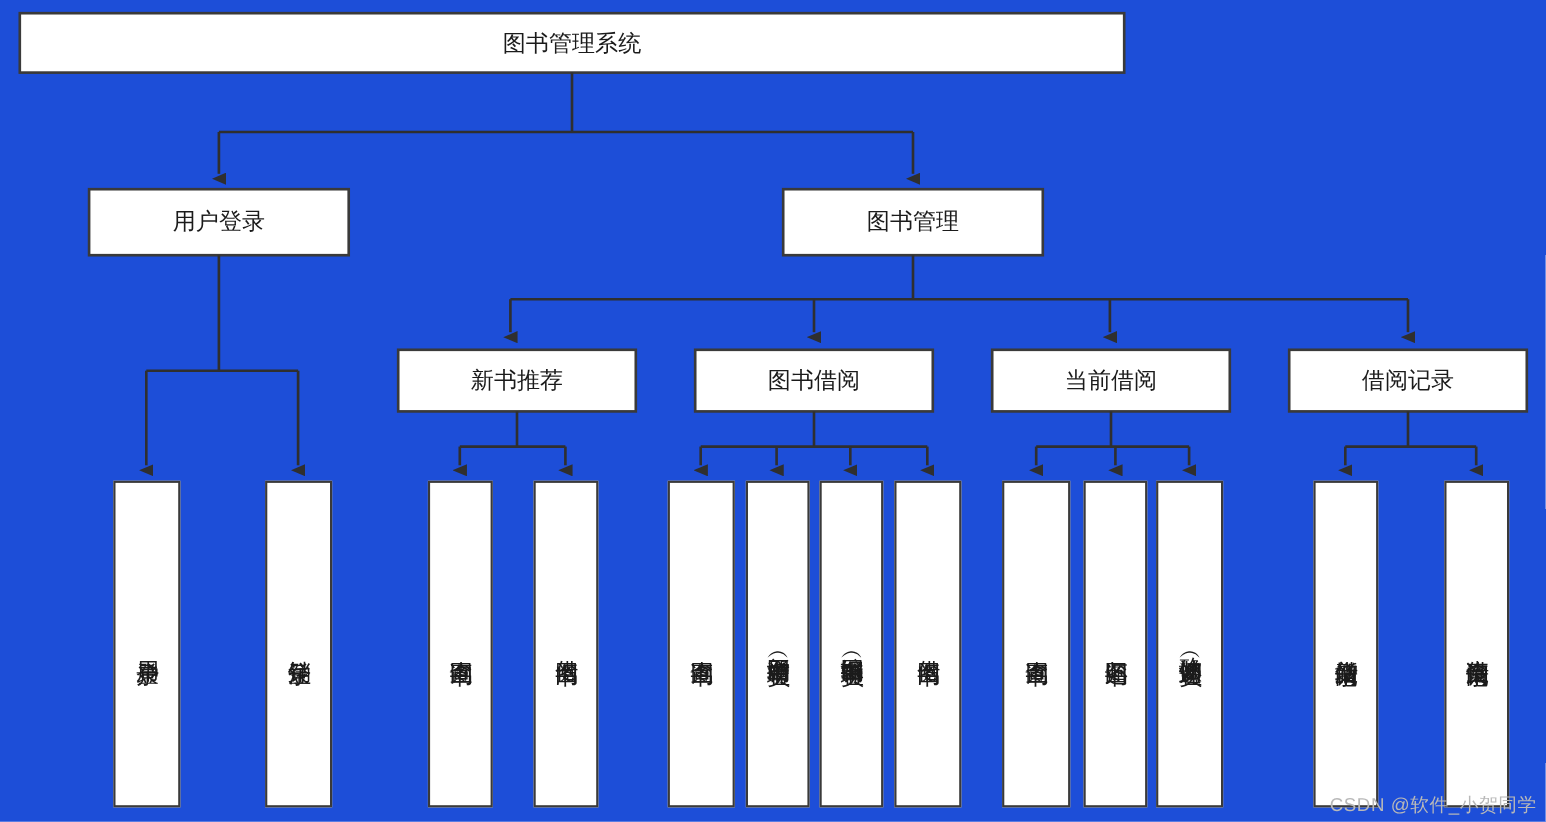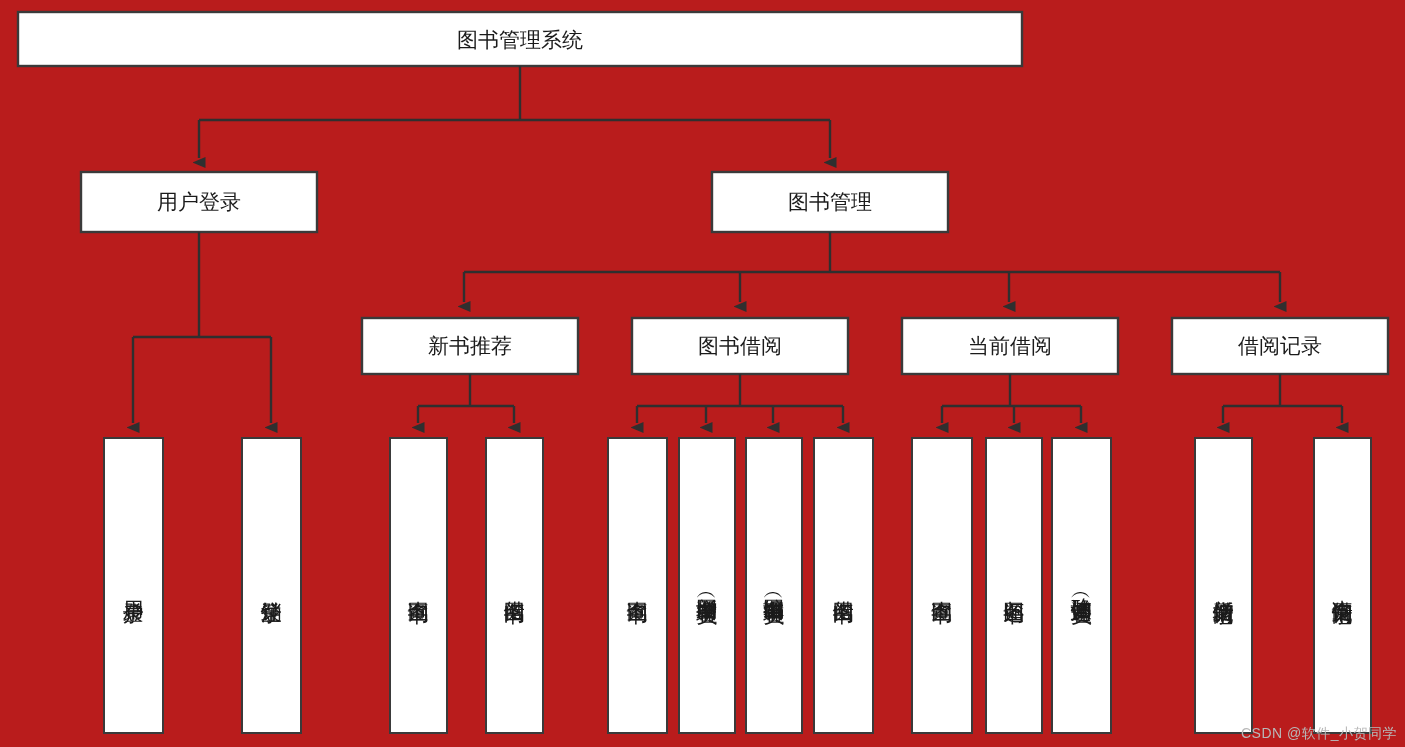--- a/index.html
+++ b/index.html
@@ -10,21 +10,21 @@
   body {
     width: 1405px;
     height: 747px;
     font-family: "Liberation Sans", "DejaVu Sans", sans-serif;
     overflow: hidden;
   }
   #diagram-root {
     position: relative;
     width: 1405px;
     height: 747px;
-    background: #b91c1c;
+    background: #1d4ed8;
   }
   svg.diagram-canvas {
     position: absolute;
     left: 0;
     top: 0;
     width: 1405px;
     height: 747px;
     display: block;
   }
   .node-rect {
@@ -47,21 +47,21 @@
     font-size: 21px;
     fill: #1b1b1b;
     text-anchor: middle;
     dominant-baseline: middle;
   }
   .watermark-text {
     position: absolute;
     right: 8px;
     bottom: 4px;
     font-family: "Liberation Sans", "DejaVu Sans", sans-serif;
-    font-size: 14px;
+    font-size: 17px;
     color: #b8b8b8;
     letter-spacing: 0.5px;
     white-space: nowrap;
   }
   .vnode {
     position: absolute;
     box-sizing: border-box;
     background: #ffffff;
     border: 2.4px solid #3a3a3a;
     display: flex;

